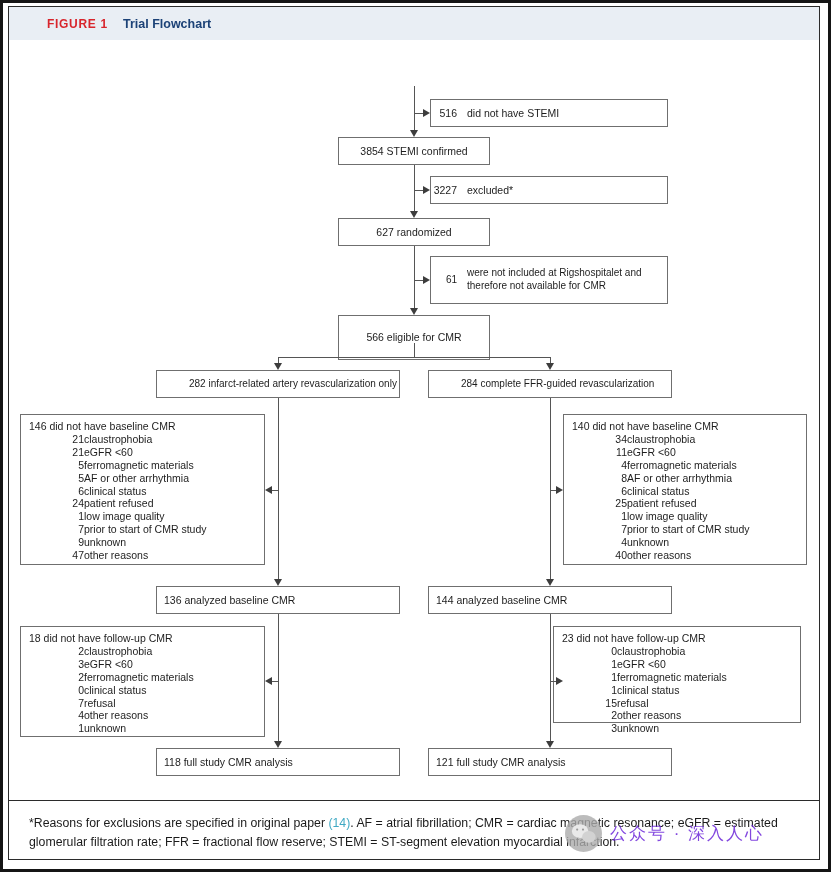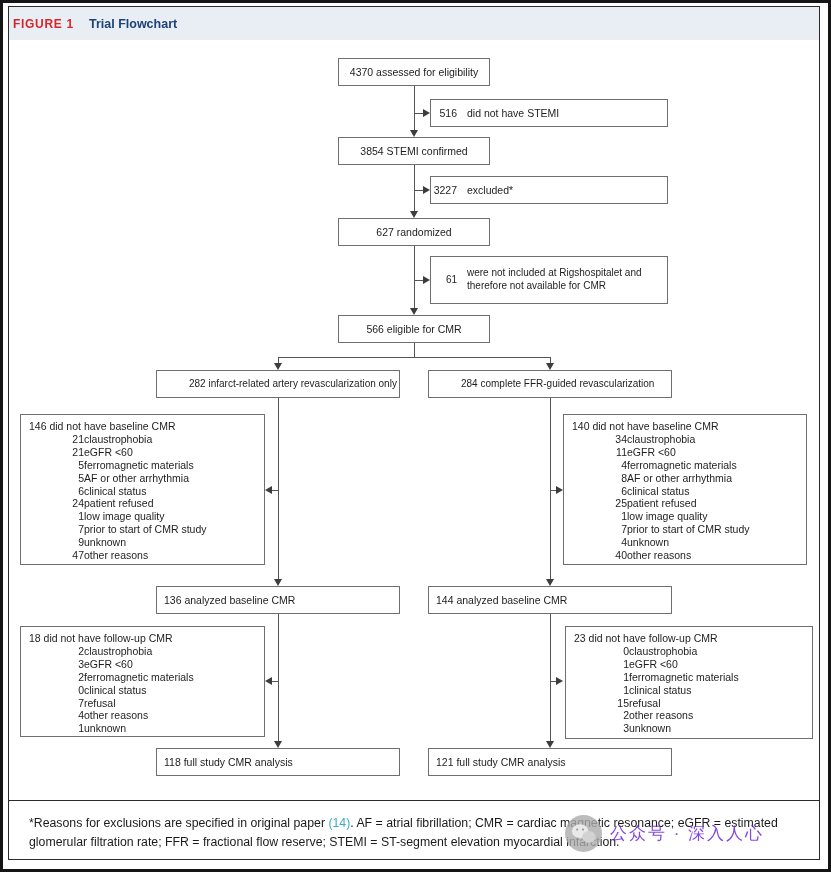--- a/index.html
+++ b/index.html
@@ -1,21 +1,21 @@
 <!DOCTYPE html>
 <html><head>
 <meta charset="utf-8">
 <style>
   html,body{margin:0;padding:0;background:#fff;}
   .page{position:relative;width:831px;height:872px;box-sizing:border-box;
         border:3px solid #151515;background:#fff;overflow:hidden;
         font-family:"Liberation Sans",sans-serif;color:#1d1d1d;}
   .frame{position:absolute;left:5px;top:3px;width:812px;height:854px;
          border:1px solid #2b2b2b;box-sizing:border-box;background:#fff;}
-  .band{height:33px;background:#e9eef4;display:flex;align-items:center;padding-left:4px;}
+  .band{height:33px;background:#e9eef4;display:flex;align-items:center;padding-left:38px;}
   .fig-label{color:#d8252c;font-weight:bold;font-size:12px;letter-spacing:.7px;margin-right:15px;}
   .fig-title{color:#1c4277;font-weight:bold;font-size:12.5px;}
   .canvas{position:relative;height:760px;background:#fff;border-bottom:1px solid #2b2b2b;
           font-size:10.5px;line-height:12.9px;}
   
   .mb{position:absolute;box-sizing:border-box;border:1px solid #6f6f6f;background:#fff;
       display:flex;align-items:center;padding:0 7px;white-space:nowrap;}
   .mb.center{justify-content:center;padding:0 2px;}
   .mb.small{font-size:10px;padding-left:32px;}
   .nb{position:absolute;box-sizing:border-box;border:1px solid #6f6f6f;background:#fff;
@@ -49,23 +49,20 @@
 <div class="page">
   <div class="frame">
 
     <div class="band">
       <span class="fig-label">FIGURE 1</span>
       <span class="fig-title">Trial Flowchart</span>
     </div>
 
     <div class="canvas">
 
-      <div class="mb center" style="left:329px;top:18px;width:152px;height:28px">
-        <span>4370 assessed for eligibility</span>
-      </div>
 
       <div class="nb" style="left:421px;top:59px;width:238px;height:28px">
         <span class="n">516</span>
         <span>did not have STEMI</span>
       </div>
 
       <div class="mb center" style="left:329px;top:97px;width:152px;height:28px">
         <span>3854 STEMI confirmed</span>
       </div>
 
@@ -76,21 +73,21 @@
 
       <div class="mb center" style="left:329px;top:178px;width:152px;height:28px">
         <span>627 randomized</span>
       </div>
 
       <div class="nb small" style="left:421px;top:216px;width:238px;height:48px">
         <span class="n">61</span>
         <span style="width:190px">were not included at Rigshospitalet and therefore not available for CMR</span>
       </div>
 
-      <div class="mb center" style="left:329px;top:275px;width:152px;height:28px">
+      <div class="mb center" style="left:329px;top:275px;width:152px;height:45px">
         <span>566 eligible for CMR</span>
       </div>
 
       <div class="mb small" style="left:147px;top:330px;width:244px;height:28px">
         <span>282 infarct-related artery revascularization only</span>
       </div>
       <div class="mb small" style="left:419px;top:330px;width:244px;height:28px">
         <span>284 complete FFR-guided revascularization</span>
       </div>
 
@@ -218,21 +215,21 @@
             <div class="excl-row">
               <span class="excl-n">4</span>
               <span class="excl-label">other reasons</span>
             </div>
             <div class="excl-row">
               <span class="excl-n">1</span>
               <span class="excl-label">unknown</span>
             </div>
           </div>
       </div>
-      <div class="excl" style="left:556px;top:586px;width:248px;height:113px">
+      <div class="excl" style="left:544px;top:586px;width:248px;height:97px">
         <div>23 did not have follow-up CMR</div>
         <div>
             <div class="excl-row">
               <span class="excl-n">0</span>
               <span class="excl-label">claustrophobia</span>
             </div>
             <div class="excl-row">
               <span class="excl-n">1</span>
               <span class="excl-label">eGFR &lt;60</span>
             </div>

